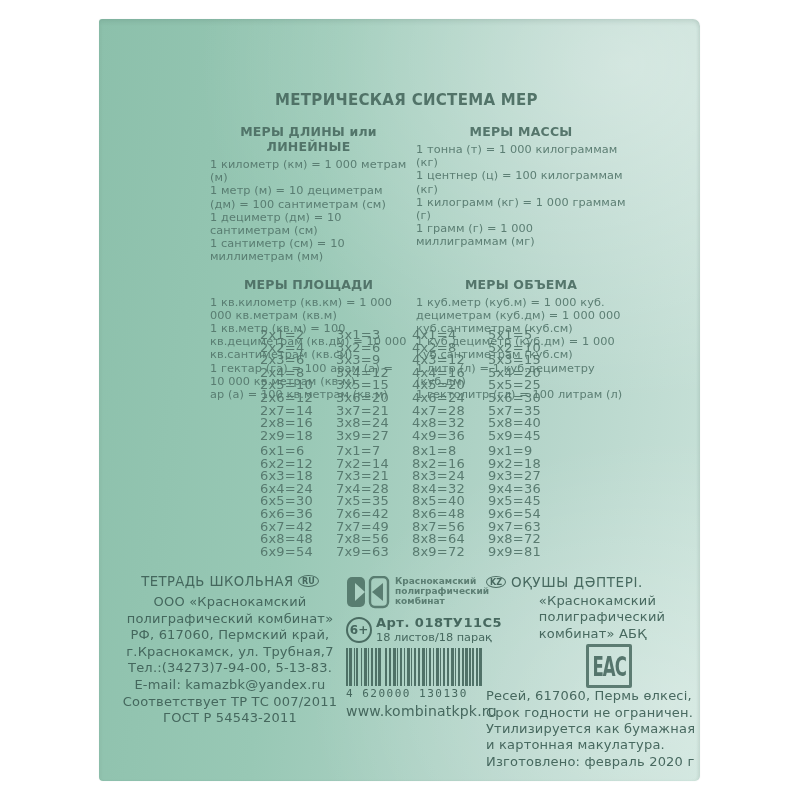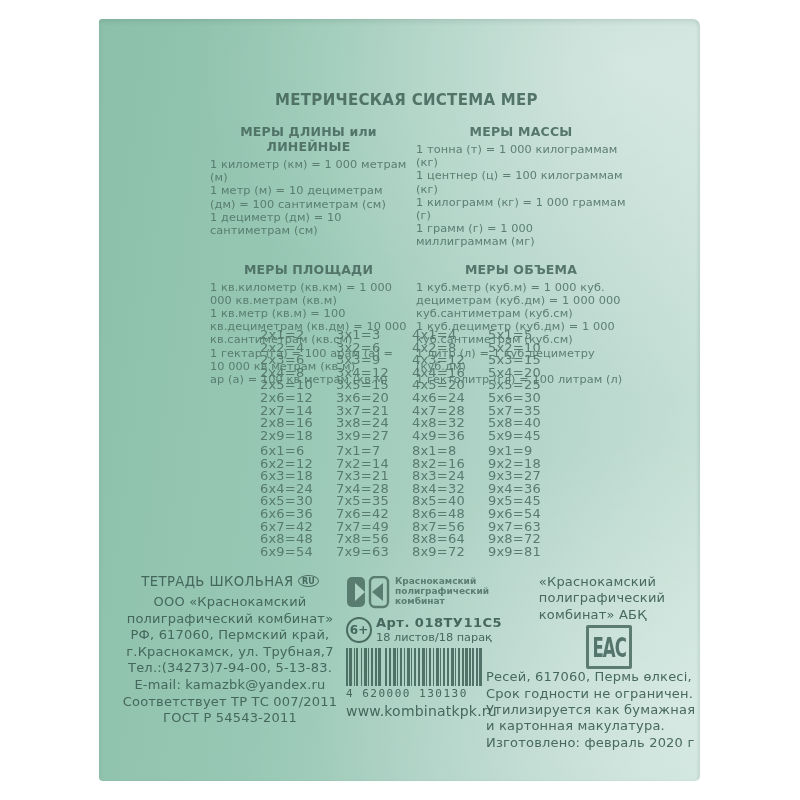--- a/index.html
+++ b/index.html
@@ -106,20 +106,21 @@
   <div class="metric-title">МЕТРИЧЕСКАЯ СИСТЕМА МЕР</div>
 
   <div class="metric-grid">
     <div class="metric-row">
       <div class="metric-col">
         <div class="sec-title">МЕРЫ ДЛИНЫ или ЛИНЕЙНЫЕ</div>
         <div>
             <div class="m-line">1 километр (км) = 1 000 метрам (м)</div>
             <div class="m-line">1 метр (м) = 10 дециметрам (дм) = 100 сантиметрам (см)</div>
             <div class="m-line">1 дециметр (дм) = 10 сантиметрам (см)</div>
+            <div class="m-line">1 сантиметр (см) = 10 миллиметрам (мм)</div>
           </div>
       </div>
       <div class="metric-col">
         <div class="sec-title">МЕРЫ МАССЫ</div>
         <div>
             <div class="m-line">1 тонна (т) = 1 000 килограммам (кг)</div>
             <div class="m-line">1 центнер (ц) = 100 килограммам (кг)</div>
             <div class="m-line">1 килограмм (кг) = 1 000 граммам (г)</div>
             <div class="m-line">1 грамм (г) = 1 000 миллиграммам (мг)</div>
           </div>
@@ -277,20 +278,24 @@
           <div class="art">Арт. 018ТУ11С5</div>
           <div class="sheets">18 листов/18 парақ</div>
         </div>
       </div>
       <div class="barcode"></div>
       <div class="barcode-digits">4 620000 130130</div>
       <div class="website">www.kombinatkpk.ru</div>
     </div>
 
     <div class="f-right">
+      <div class="kz-line">
+        <span class="oval">KZ</span>
+        <span>ОҚУШЫ  ДӘПТЕРІ.</span>
+      </div>
       <div class="kz-company-row">
         <div class="company-lines">
             <div class="f-line">«Краснокамский</div>
             <div class="f-line">полиграфический</div>
             <div class="f-line">комбинат» АБҚ</div>
           </div>
         <div class="eac">
           <span>ЕАС</span>
         </div>
       </div>

